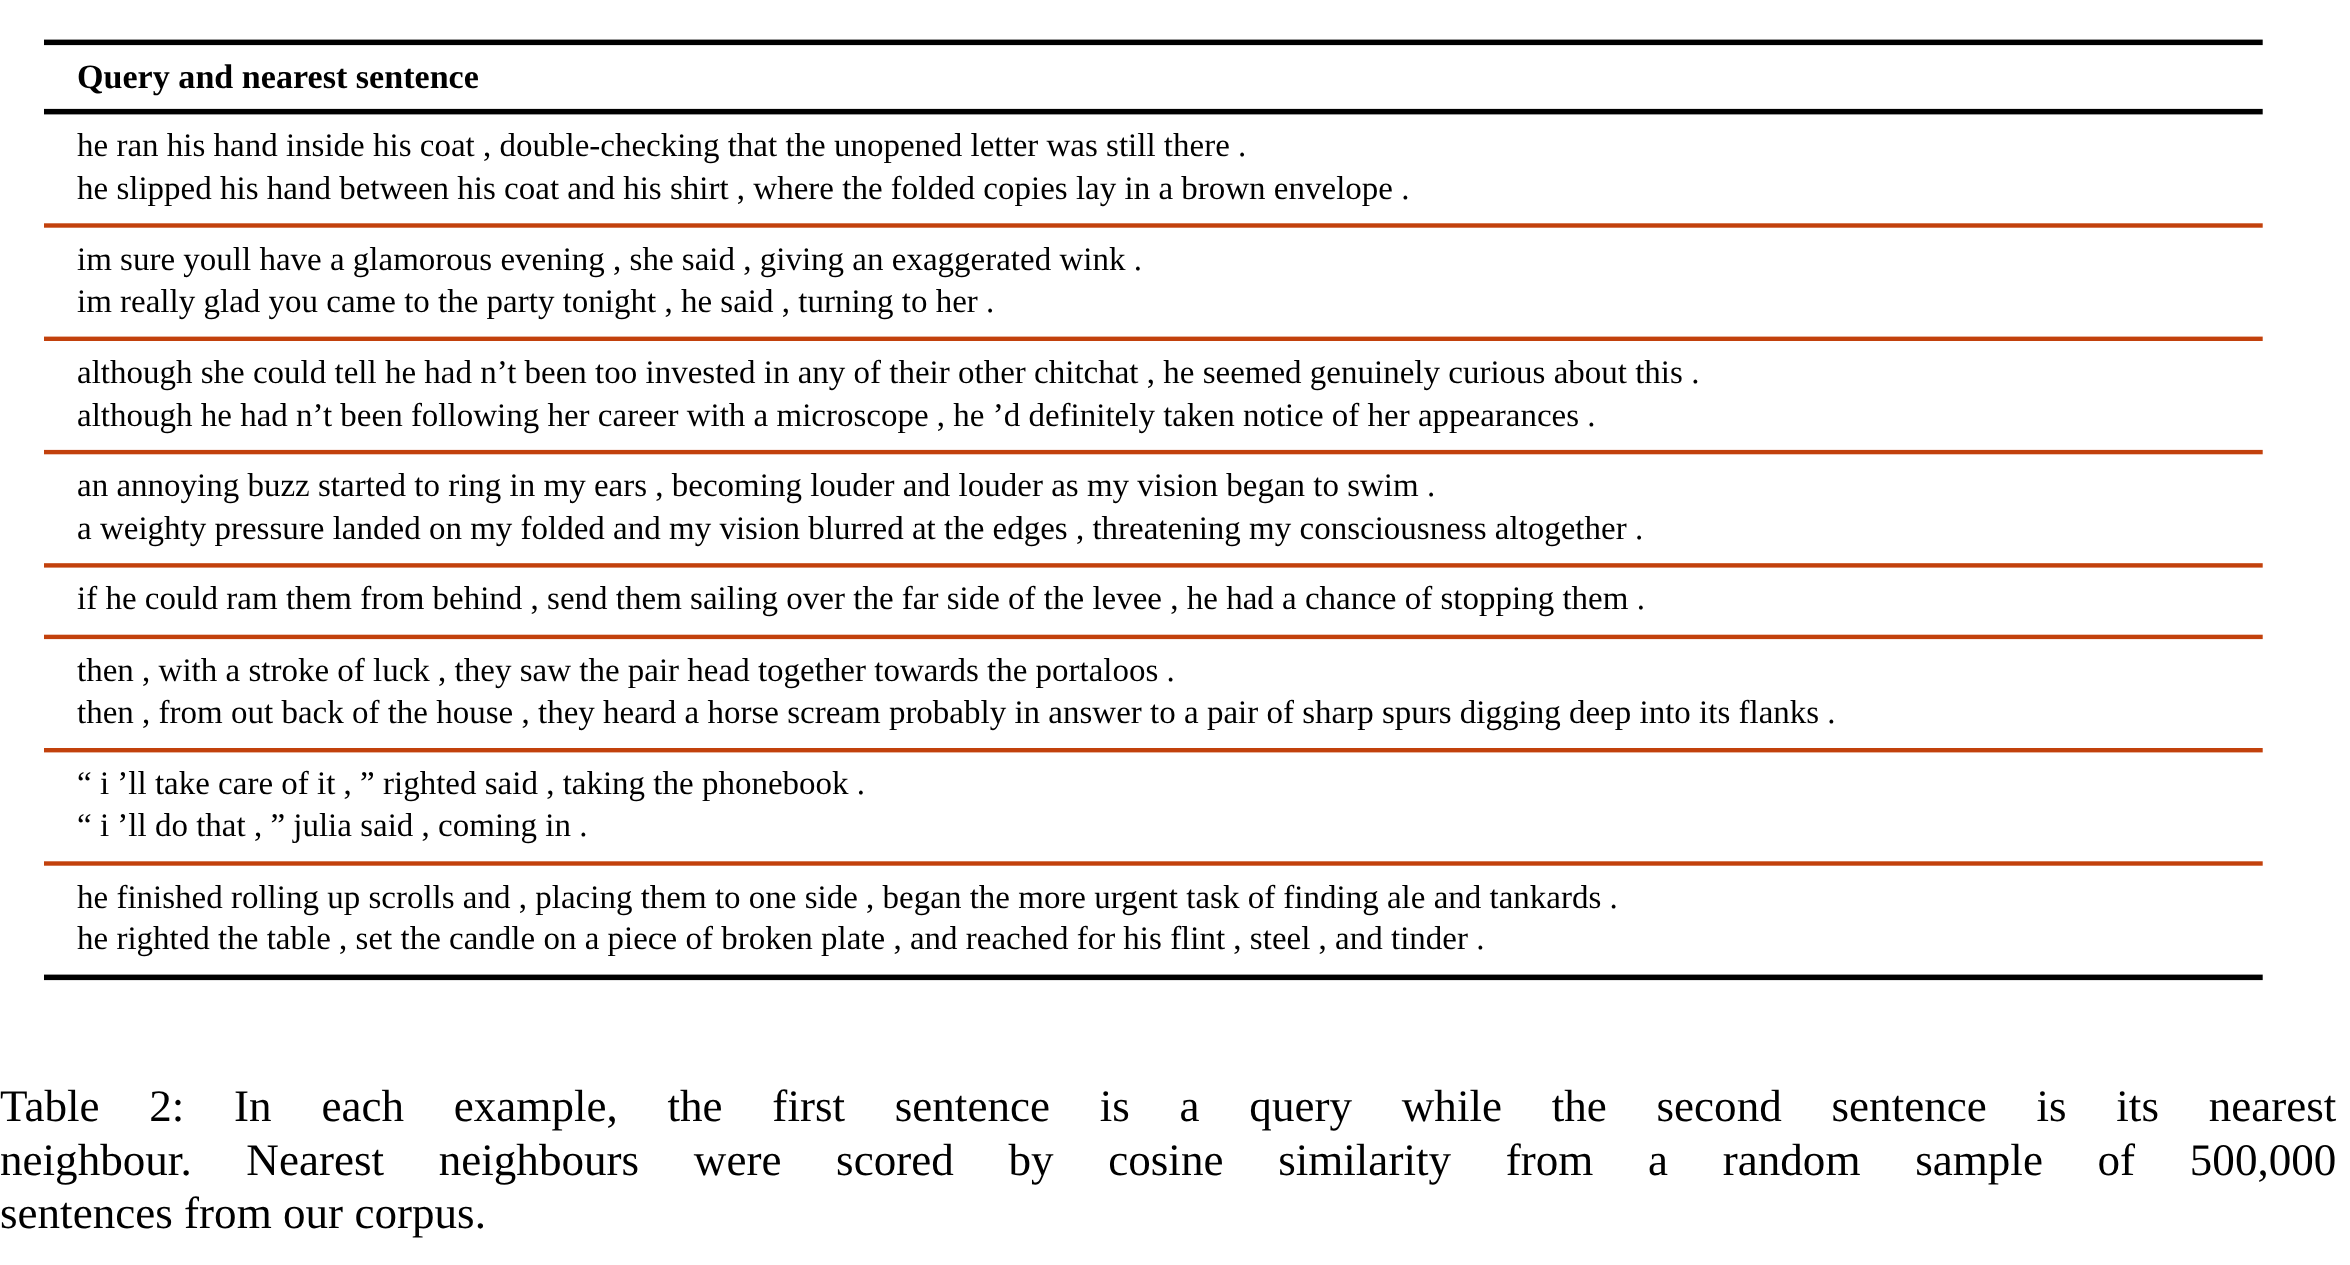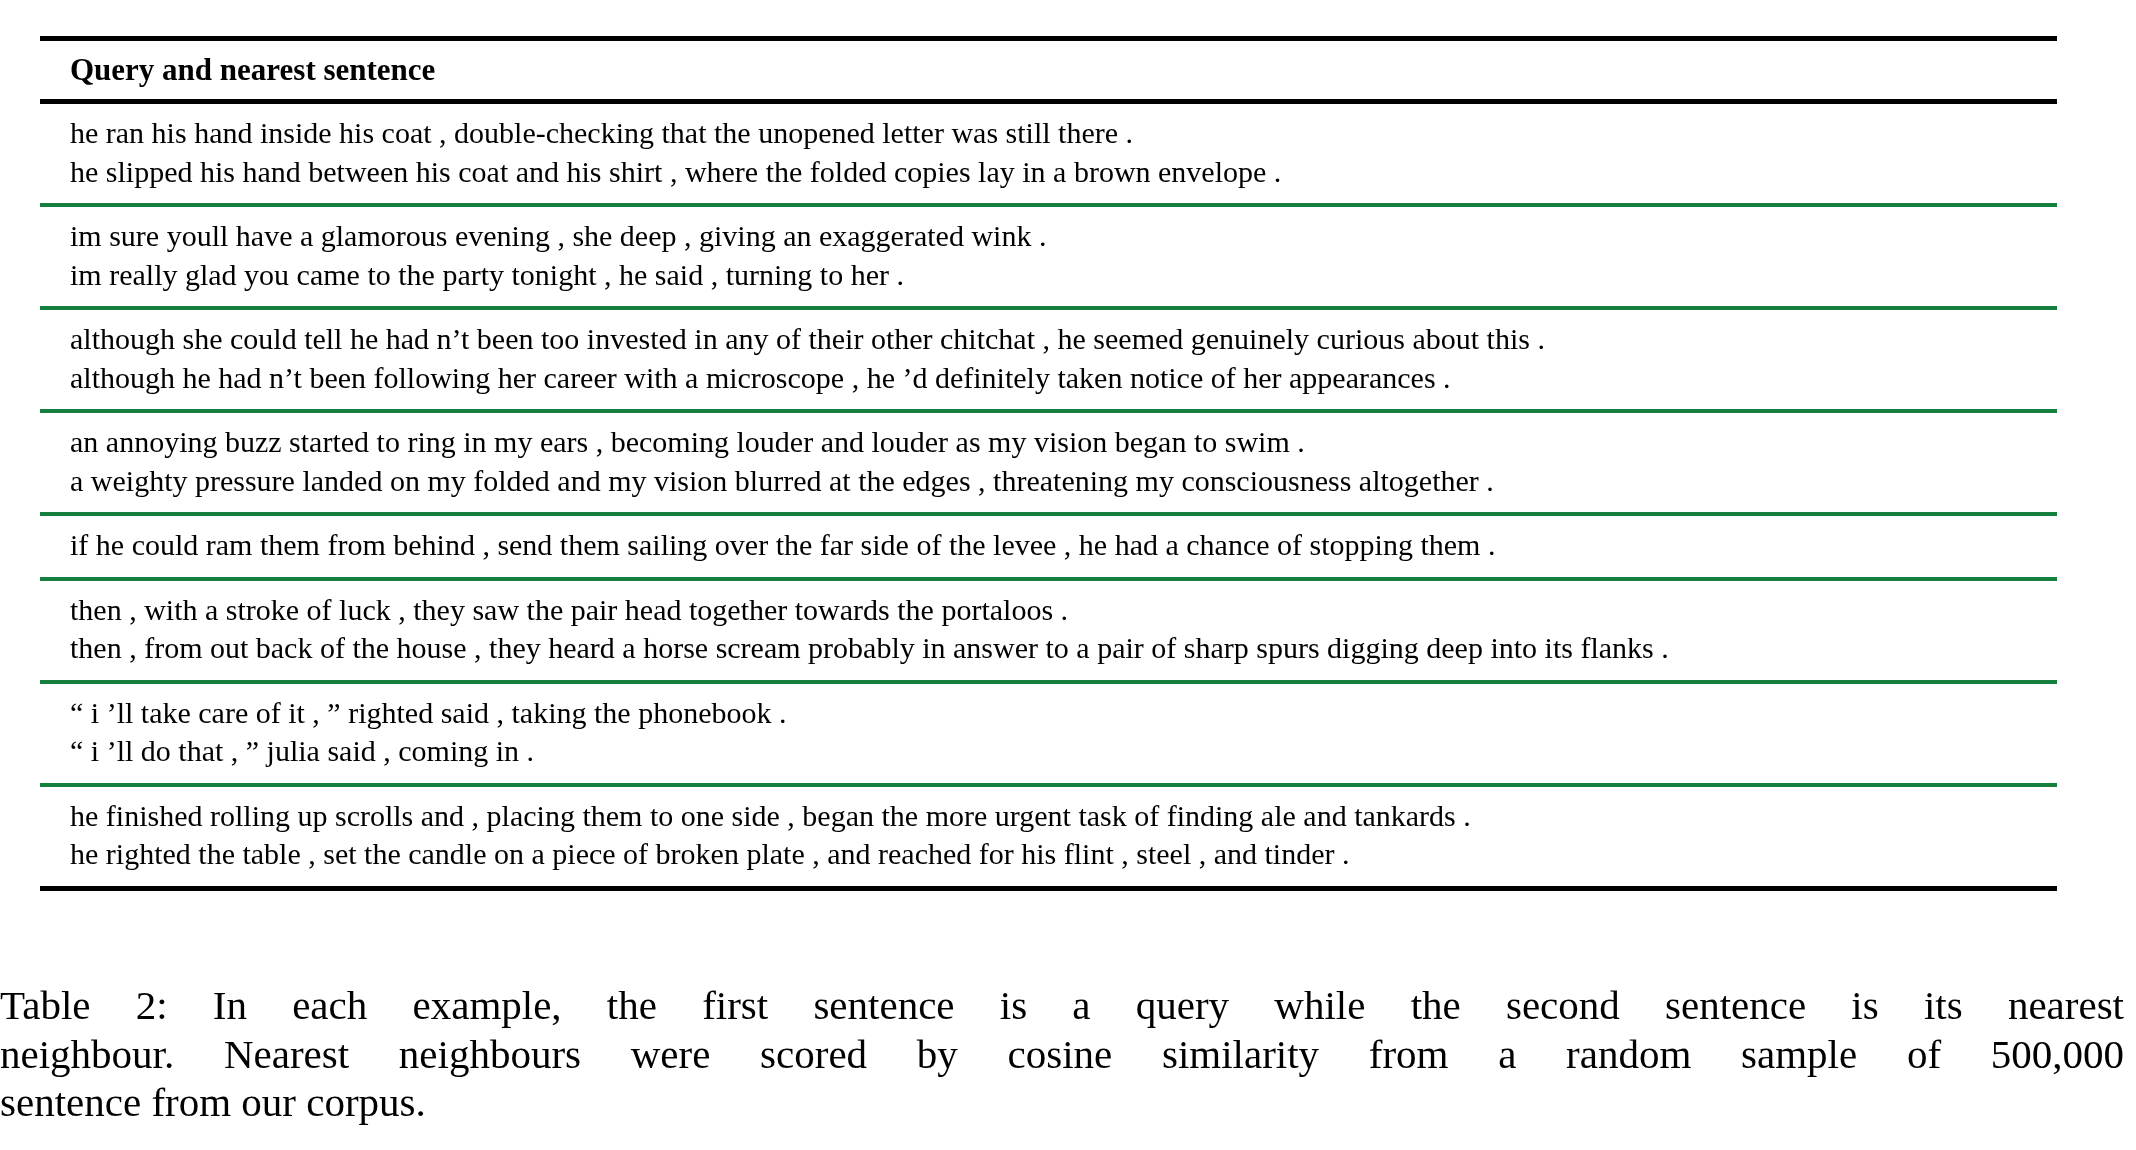--- a/index.html
+++ b/index.html
@@ -27,21 +27,21 @@
   }
   .thead {
     border-bottom: 5px solid #000000;
     padding: 13px 0 13px 30px;
     font-weight: 700;
     font-size: 31px;
     line-height: 32px;
     white-space: nowrap;
   }
   .trow {
-    border-bottom: 4px solid #15803d;
+    border-bottom: 4px solid #c2410c;
     padding: 10px 0 12px 30px;
     font-size: 30px;
     line-height: 38.5px;
   }
   .trow:last-child {
     border-bottom: 5px solid #000000;
   }
   .sent {
     white-space: nowrap;
   }
@@ -69,21 +69,21 @@
     <div class="thead">
       <span>Query and nearest sentence</span>
     </div>
 
     <div class="trow">
       <div class="sent">he ran his hand inside his coat , double-checking that the unopened letter was still there .</div>
       <div class="sent">he slipped his hand between his coat and his shirt , where the folded copies lay in a brown envelope .</div>
     </div>
 
     <div class="trow">
-      <div class="sent">im sure youll have a glamorous evening , she deep , giving an exaggerated wink .</div>
+      <div class="sent">im sure youll have a glamorous evening , she said , giving an exaggerated wink .</div>
       <div class="sent">im really glad you came to the party tonight , he said , turning to her .</div>
     </div>
 
     <div class="trow">
       <div class="sent">although she could tell he had n’t been too invested in any of their other chitchat , he seemed genuinely curious about this .</div>
       <div class="sent">although he had n’t been following her career with a microscope , he ’d definitely taken notice of her appearances .</div>
     </div>
 
     <div class="trow">
       <div class="sent">an annoying buzz started to ring in my ears , becoming louder and louder as my vision began to swim .</div>
@@ -107,16 +107,16 @@
     <div class="trow">
       <div class="sent">he finished rolling up scrolls and , placing them to one side , began the more urgent task of finding ale and tankards .</div>
       <div class="sent">he righted the table , set the candle on a piece of broken plate , and reached for his flint , steel , and tinder .</div>
     </div>
 
   </div>
 
   <div class="caption">
     <div class="cap-line cap-justify">Table 2:  In each example, the first sentence is a query while the second sentence is its nearest</div>
     <div class="cap-line cap-justify">neighbour. Nearest neighbours were scored by cosine similarity from a random sample of 500,000</div>
-    <div class="cap-line">sentence from our corpus.</div>
+    <div class="cap-line">sentences from our corpus.</div>
   </div>
 
 </div>
 
 </body></html>

